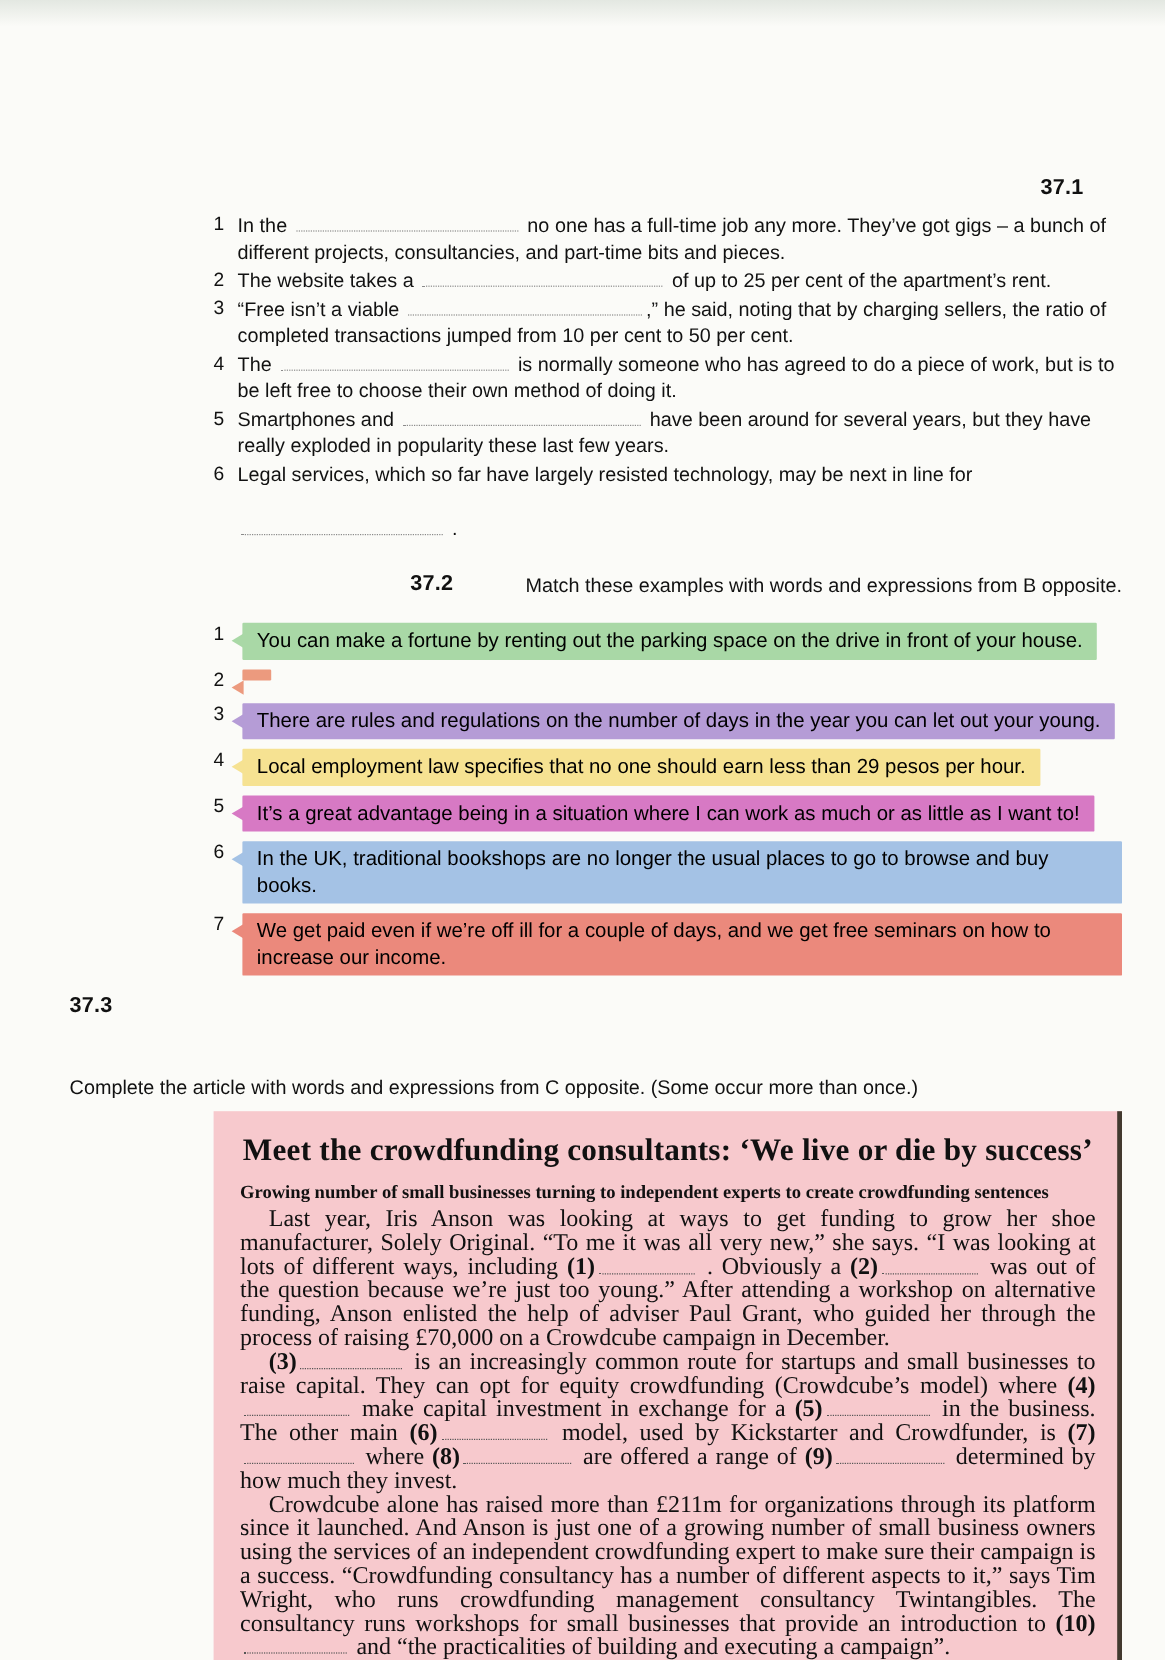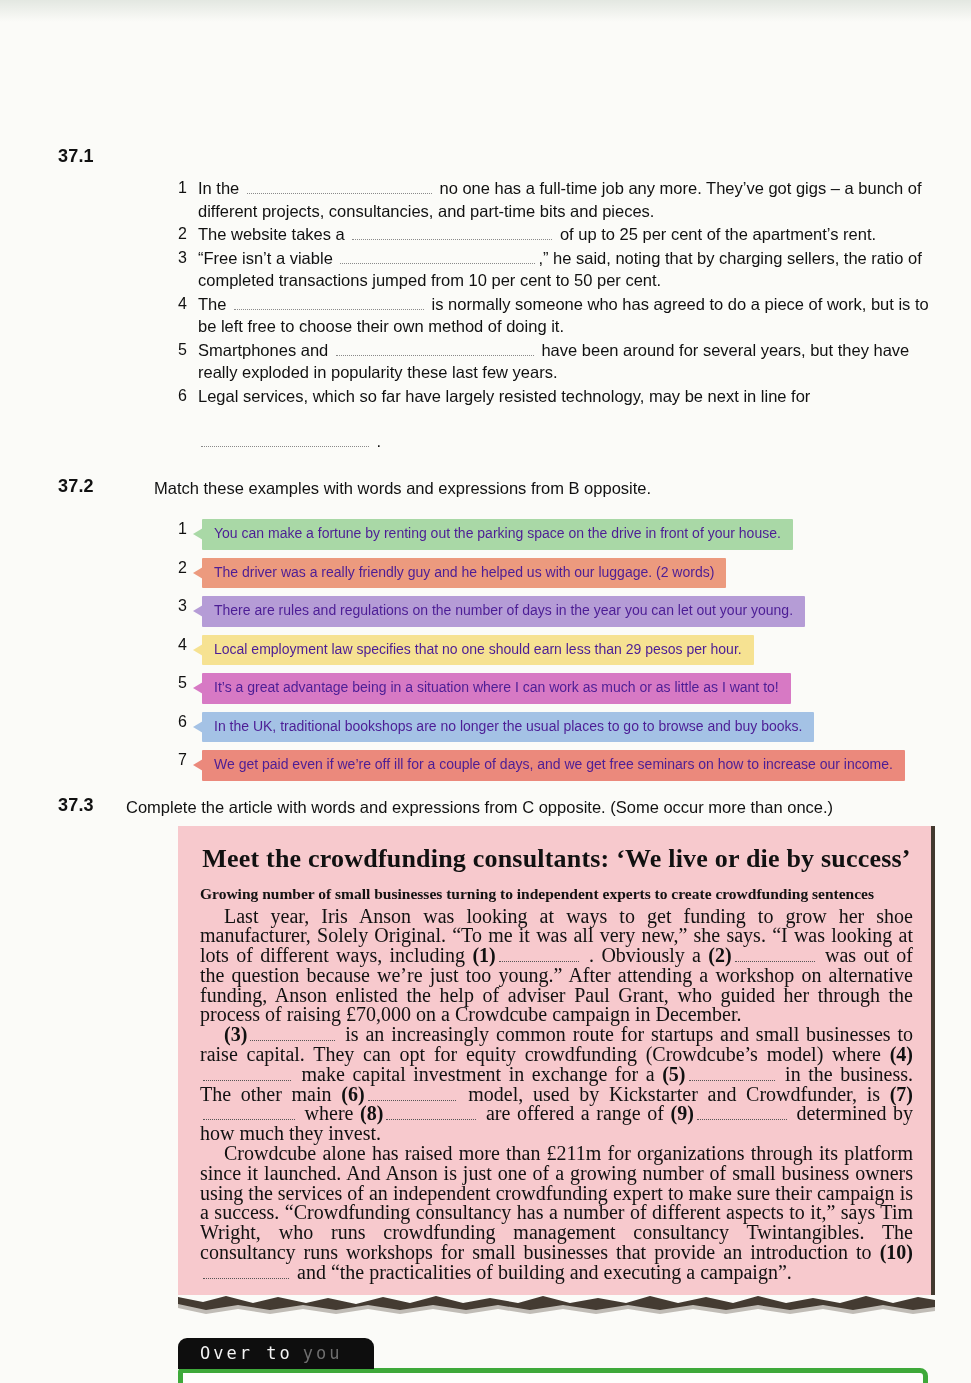--- a/index.html
+++ b/index.html
@@ -12,21 +12,21 @@
     overflow:hidden;
   }
   .scan-top{
     position:absolute; top:0; left:0; width:971px; height:22px;
     background:linear-gradient(to bottom, rgba(198,208,198,.45), rgba(198,208,198,0));
     pointer-events:none;
   }
   .page{ padding-top:146px; }
 
   
-  .ex-head{ display:flex; margin-left:58px; margin-right:36px; }
+  .ex-head{ display:flex; margin-left:58px; margin-right:36px;justify-content:flex-end; }
   .ex-no{ width:68px; flex:0 0 68px; font-weight:bold; font-size:18px; letter-spacing:.2px; }
   .ex-instr{ font-size:16.5px; line-height:22px; padding-top:1px; }
 
   
   .ex-items{ margin:10px 36px 0 178px; }
   .ex-item{ display:flex; margin-bottom:1px; }
   .item-num{ flex:0 0 20px; font-size:16px; line-height:22.5px; }
   .item-text{ font-size:16.5px; line-height:22.5px; max-width:745px; }
   .blank{
     display:inline-block; vertical-align:baseline;
@@ -34,21 +34,21 @@
     margin:0 3px;
   }
 
   
   .match-items{ margin:20px 36px 0 178px; }
   .match-row{ display:flex; align-items:flex-start; margin-bottom:8px; }
   .match-num{ flex:0 0 24px; font-size:16px; line-height:20px; padding-top:0; }
   .match-bar{
     position:relative; display:inline-block;
     padding:4px 12px 5px 12px; max-width:722px;
-    font-size:14px; line-height:21.5px; color:#4c1d95;
+    font-size:17px; line-height:21.5px; color:#000000;
     border-radius:1px;
   }
   .bar-tail{
     position:absolute; left:-9px; top:9px; width:0; height:0;
     border-top:6px solid transparent; border-bottom:6px solid transparent;
     border-right:10px solid #000;
   }
 
   
   .article-wrap{ margin:8px 36px 0 178px; width:757px; position:relative; }
@@ -137,21 +137,21 @@
     <div class="ex-no">37.2</div>
     <div class="ex-instr">Match these examples with words and expressions from B opposite.</div>
   </div>
   <div class="match-items" id="ex372-items">
       <div class="match-row">
         <span class="match-num">1</span>
         <div class="match-bar" style="background: rgb(169, 216, 166);"><span class="bar-tail" style="border-right-color: rgb(169, 216, 166);"></span><span>You can make a fortune by renting out the parking space on the drive in front of your house.</span></div>
       </div>
       <div class="match-row">
         <span class="match-num">2</span>
-        <div class="match-bar" style="background: rgb(236, 154, 126);"><span class="bar-tail" style="border-right-color: rgb(236, 154, 126);"></span><span>The driver was a really friendly guy and he helped us with our luggage. (2 words)</span></div>
+        <div class="match-bar" style="background: rgb(236, 154, 126);"><span class="bar-tail" style="border-right-color: rgb(236, 154, 126);"></span></div>
       </div>
       <div class="match-row">
         <span class="match-num">3</span>
         <div class="match-bar" style="background: rgb(181, 156, 214);"><span class="bar-tail" style="border-right-color: rgb(181, 156, 214);"></span><span>There are rules and regulations on the number of days in the year you can let out your young.</span></div>
       </div>
       <div class="match-row">
         <span class="match-num">4</span>
         <div class="match-bar" style="background: rgb(246, 226, 146);"><span class="bar-tail" style="border-right-color: rgb(246, 226, 146);"></span><span>Local employment law specifies that no one should earn less than 29 pesos per hour.</span></div>
       </div>
       <div class="match-row">
@@ -161,21 +161,21 @@
       <div class="match-row">
         <span class="match-num">6</span>
         <div class="match-bar" style="background: rgb(164, 194, 229);"><span class="bar-tail" style="border-right-color: rgb(164, 194, 229);"></span><span>In the UK, traditional bookshops are no longer the usual places to go to browse and buy books.</span></div>
       </div>
       <div class="match-row">
         <span class="match-num">7</span>
         <div class="match-bar" style="background: rgb(235, 137, 124);"><span class="bar-tail" style="border-right-color: rgb(235, 137, 124);"></span><span>We get paid even if we’re off ill for a couple of days, and we get free seminars on how to increase our income.</span></div>
       </div>
     </div>
 
-  <div class="ex-head" style="margin-top:14px;">
+  <div class="ex-head" style="margin-top:14px;flex-direction:column;">
     <div class="ex-no">37.3</div>
     <div class="ex-instr">Complete the article with words and expressions from C opposite. (Some occur more than once.)</div>
   </div>
 
   <div class="article-wrap">
     <div class="article" id="article-box" style="background: rgb(247, 201, 205); border-right-color: rgb(66, 57, 47);">
       <div class="art-headline">Meet the crowdfunding consultants: ‘We live or die by success’</div>
       <div class="art-standfirst">Growing number of small businesses turning to independent experts to create crowdfunding sentences</div>
       <div id="article-paras">
           <p class="art-p">Last year, Iris Anson was looking at ways to get funding to grow her shoe manufacturer, Solely Original. “To me it was all very new,” she says. “I was looking at lots of different ways, including <b>(1)</b><span class="blank" style="width: 80px;"></span> . Obviously a <b>(2)</b><span class="blank" style="width: 80px;"></span> was out of the question because we’re just too young.” After attending a workshop on alternative funding, Anson enlisted the help of adviser Paul Grant, who guided her through the process of raising £70,000 on a Crowdcube campaign in December.</p>

